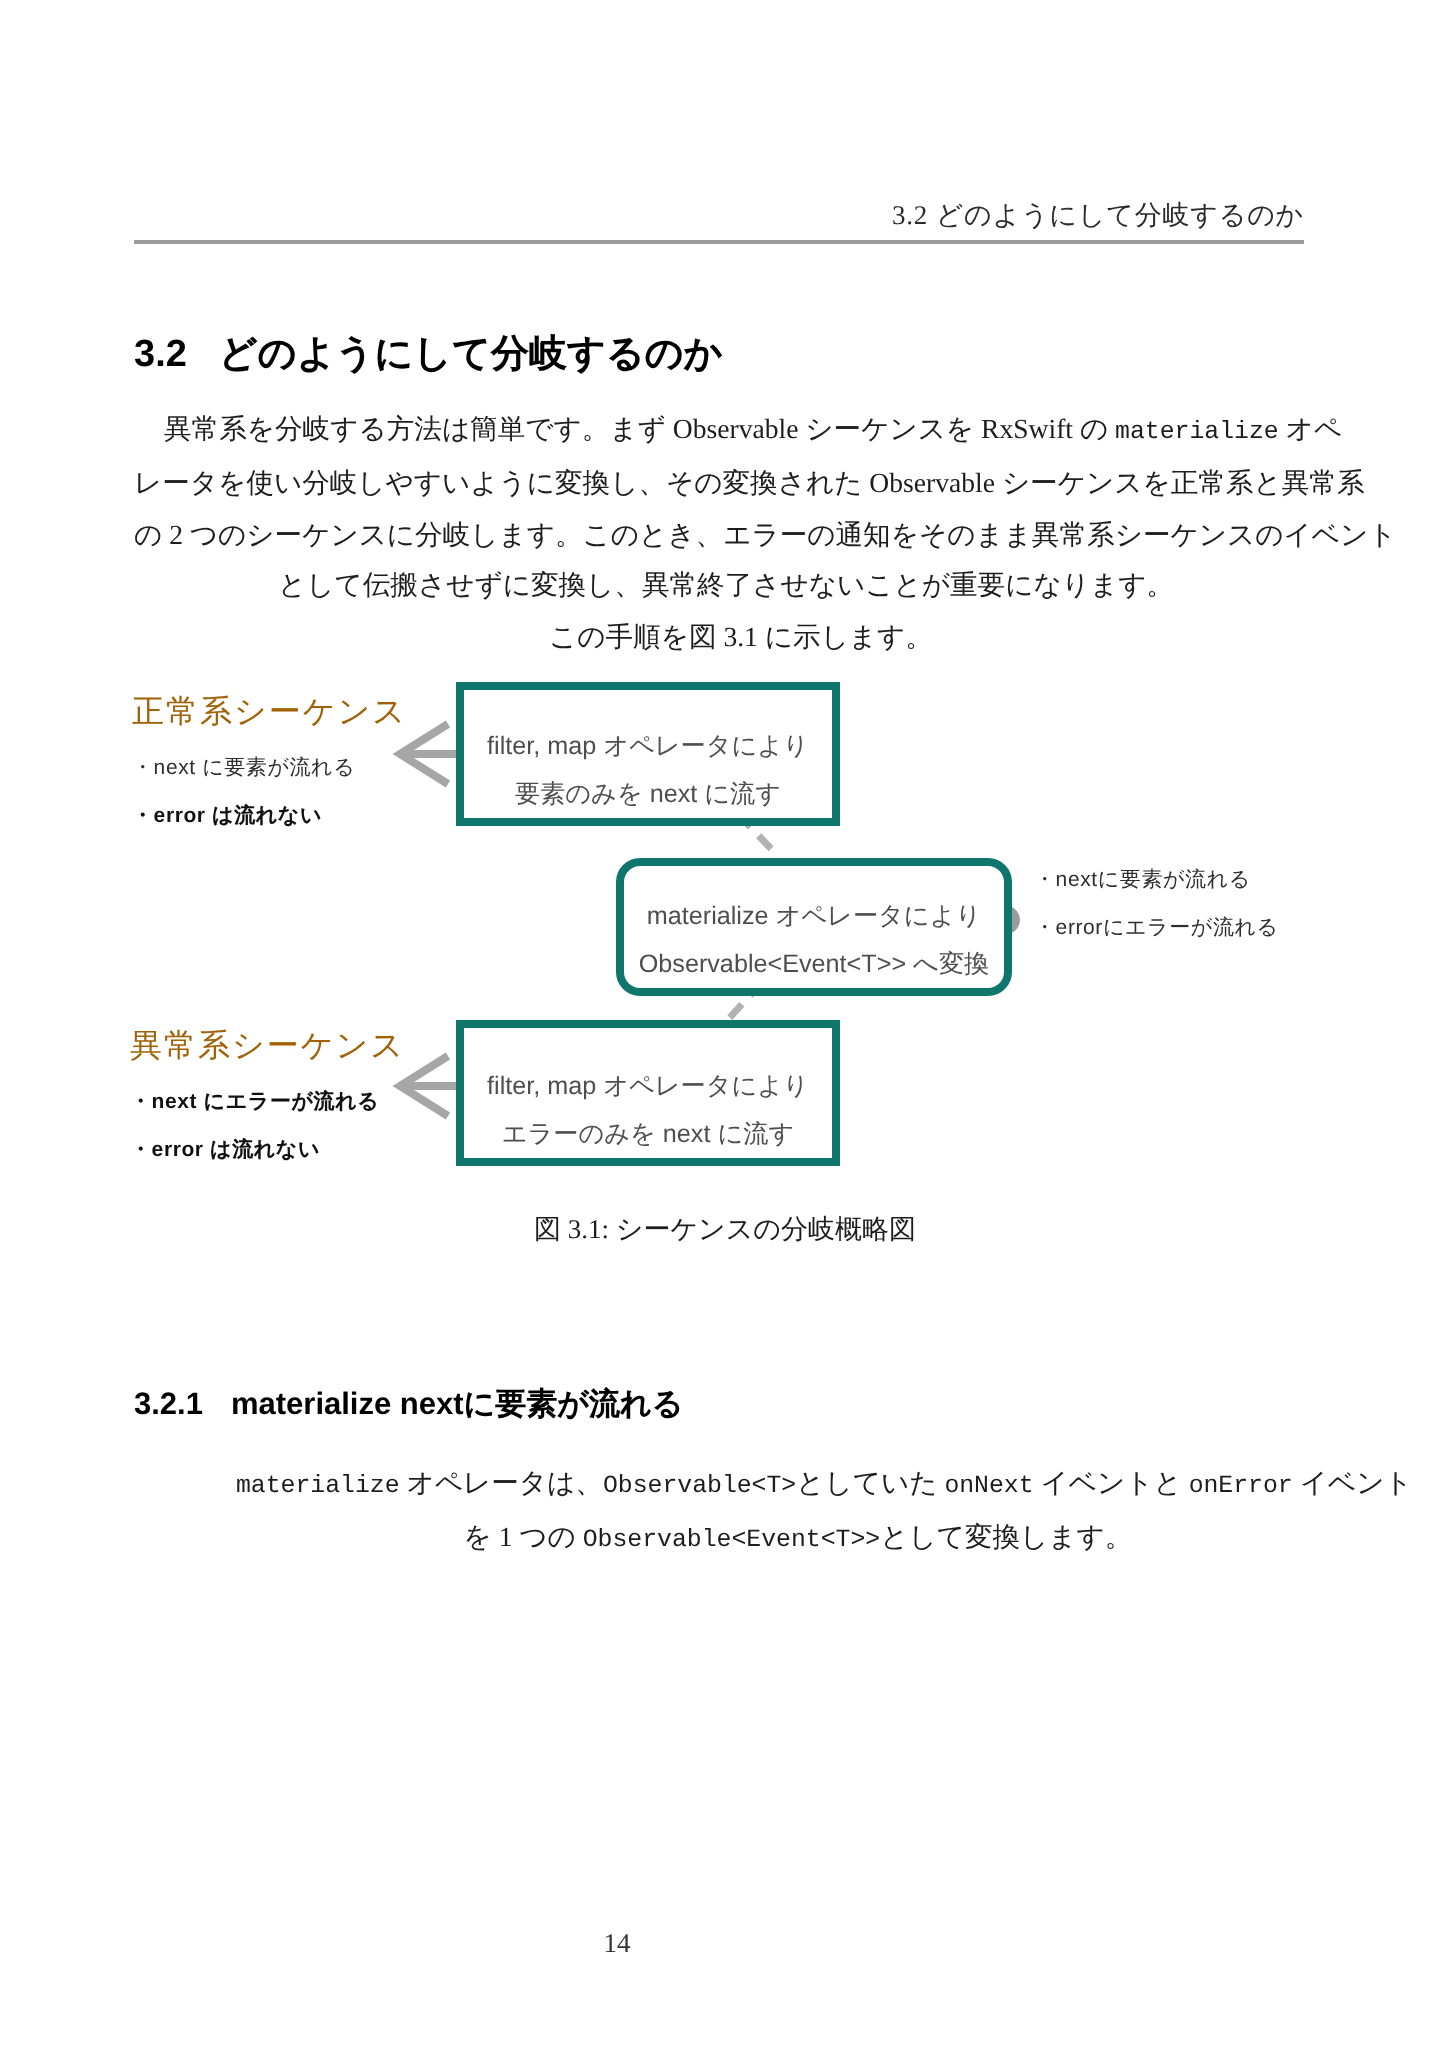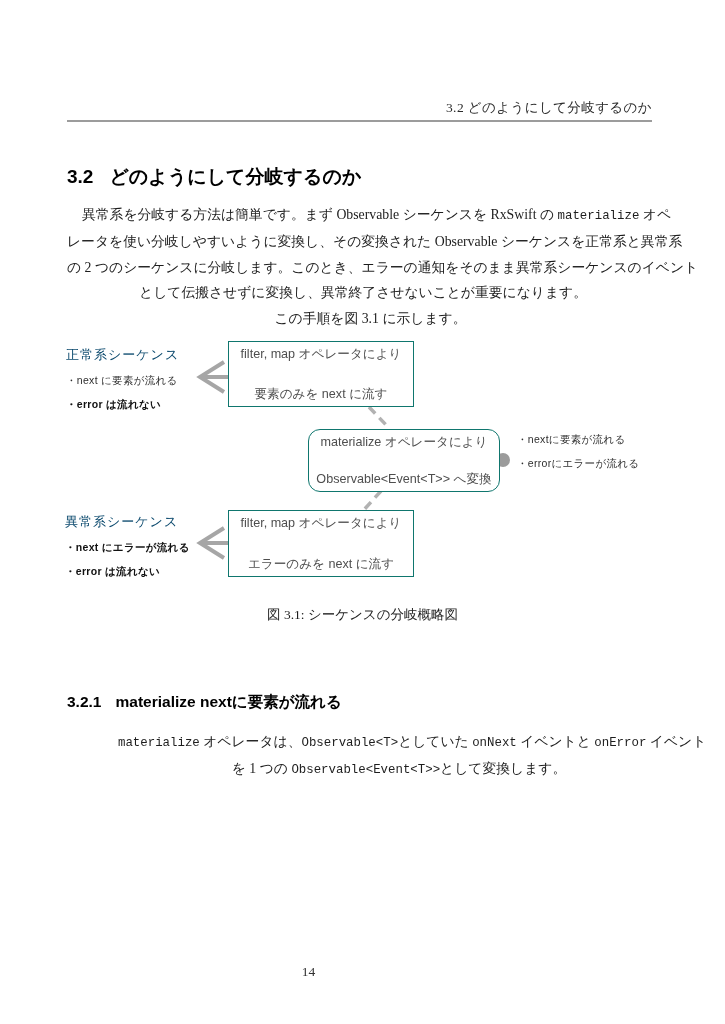--- a/index.html
+++ b/index.html
@@ -26,31 +26,31 @@
   .para { position:absolute; left:67px; width:592px; font-size:13.8px; line-height:25.4px; color:#1d1d1d;text-align:center; }
   .para1 { top:202px; }
   .para2 { top:729px;margin-left:36px; }
   .pl { white-space:nowrap; }
   .indent { padding-left:15px; }
   .code { font-family:"Liberation Mono","DejaVu Sans Mono",monospace; font-size:12.4px; }
 
   
   .dlines { position:absolute; left:0; top:0; pointer-events:none; }
   .dbox {
-    position:absolute; border:1px solid #0f766e; background:#fff;
-    display:flex; flex-direction:column; justify-content:space-between; align-items:center;
+    position:absolute; border:4px solid #0f766e; background:#fff;
+    display:flex; flex-direction:column; justify-content:flex-end; align-items:center;
     font-family:"Liberation Sans","DejaVu Sans",sans-serif;
     font-size:12.6px; color:#4e4e4e; line-height:24px; text-align:center; white-space:nowrap;
   }
   .box-top    { left:228px; top:341px; width:184px; height:64px; }
   .box-mid    { left:308px; top:429px; width:190px; height:61px;border-radius:12px; }
   .box-bottom { left:228px; top:510px; width:184px; height:65px; }
 
   .dlabel { position:absolute; font-family:"Liberation Sans","DejaVu Sans",sans-serif; white-space:nowrap; }
-  .dtitle { font-size:13px; color:#0c4a6e; letter-spacing:1px; }
+  .dtitle { font-size:16px; color:#a16207; letter-spacing:1px; }
   .dbullet { font-size:10.5px; color:#2e2e2e; margin-top:10px; letter-spacing:0.3px; }
   .dbullet.bold { font-weight:700; color:#111; }
   .label-normal { left:66px; top:346px; }
   .label-error  { left:65px; top:513px; }
   .label-observable { left:505px; top:423px; }
   .label-observable .dbullet { margin-left:12px; }
 
   .caption { position:absolute; left:0; top:606px; width:725px; text-align:center; font-size:13.5px; color:#1d1d1d; }
 
   .subsec {

